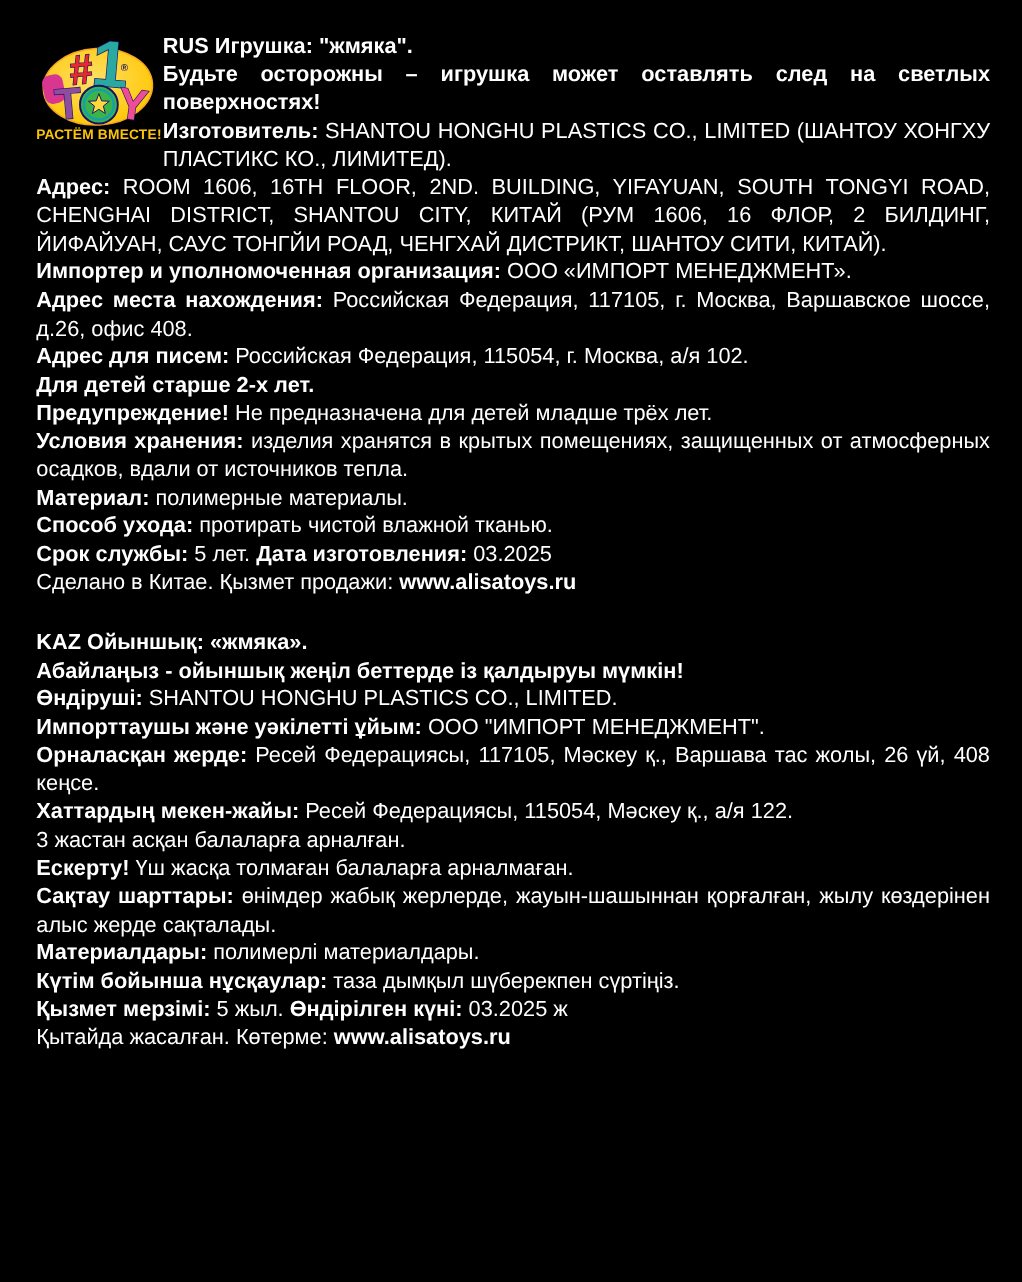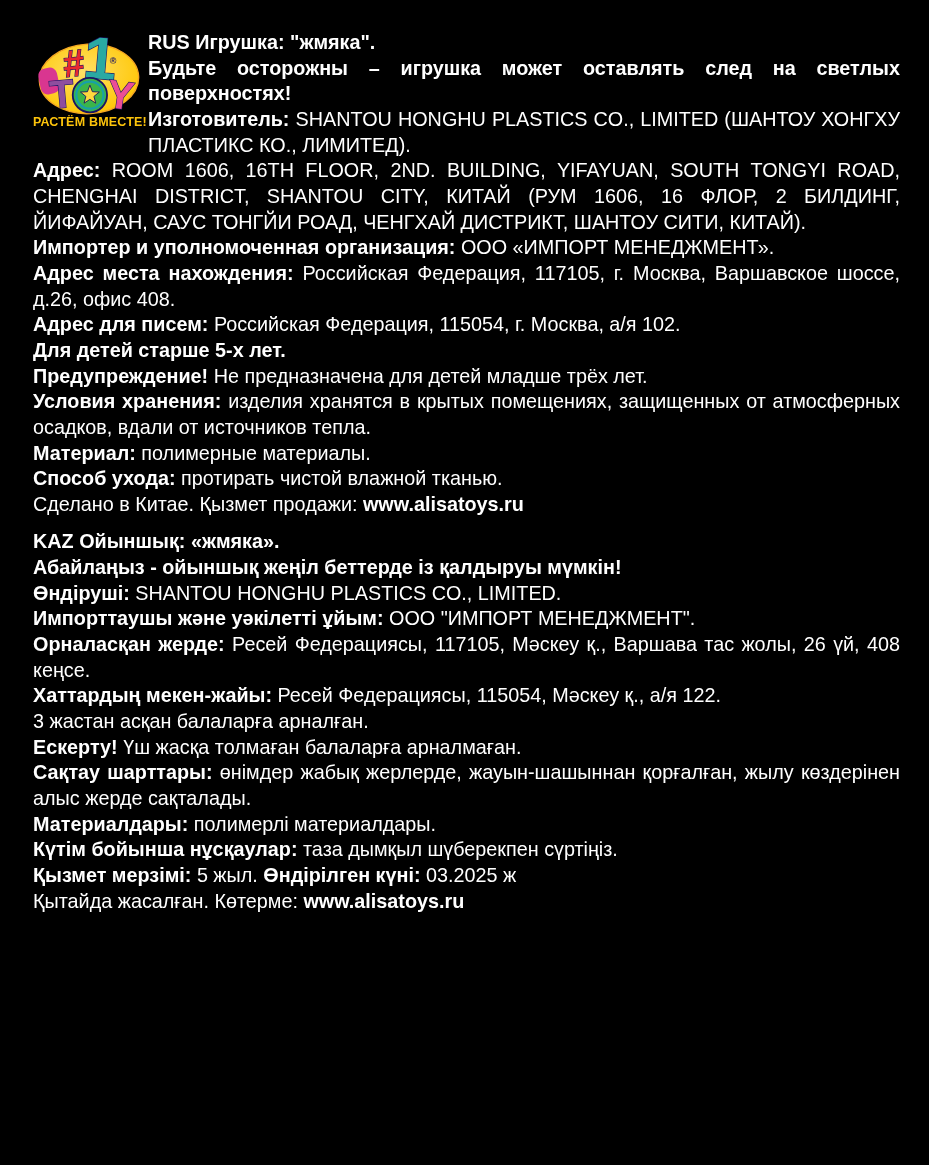--- a/index.html
+++ b/index.html
@@ -15,21 +15,21 @@
   .content {
     padding: 30px 29px 0 33px;
     font-size: 19.8px;
     line-height: 25.65px;
   }
   .content p {
     margin: 0;
     text-align: justify;
   }
   .content b { font-weight: bold; }
-  .section-kaz { margin-top: 12px; }
+  .section-kaz { margin-top: 29px; }
   .logo {
     float: left;
     width: 112px;
     margin: -18px 3px 8px 0;
   }
   .logo svg { display: block; width: 112px; height: 103px; }
   .logo-caption {
     height: 15px;
     line-height: 15px;
     text-align: right;
@@ -70,25 +70,26 @@
         <div class="logo-caption">РАСТЁМ ВМЕСТЕ!</div>
       </div>
       <div>
           <p><b>RUS Игрушка: "жмяка".</b></p>
           <p><b>Будьте осторожны – игрушка может оставлять след на светлых поверхностях!</b></p>
           <p><b>Изготовитель: </b><span>SHANTOU HONGHU PLASTICS CO., LIMITED (ШАНТОУ ХОНГХУ ПЛАСТИКС КО., ЛИМИТЕД).</span></p>
           <p><b>Адрес: </b><span>ROOM 1606, 16TH FLOOR, 2ND. BUILDING, YIFAYUAN, SOUTH TONGYI ROAD, CHENGHAI DISTRICT, SHANTOU CITY, КИТАЙ (РУМ 1606, 16 ФЛОР, 2 БИЛДИНГ, ЙИФАЙУАН, САУС ТОНГЙИ РОАД, ЧЕНГХАЙ ДИСТРИКТ, ШАНТОУ СИТИ, КИТАЙ).</span></p>
           <p><b>Импортер и уполномоченная организация: </b><span>ООО «ИМПОРТ МЕНЕДЖМЕНТ».</span></p>
           <p><b>Адрес места нахождения: </b><span>Российская Федерация, 117105, г. Москва, Варшавское шоссе, д.26, офис 408.</span></p>
           <p><b>Адрес для писем: </b><span>Российская Федерация, 115054, г. Москва, а/я 102.</span></p>
-          <p><b>Для детей старше 5-х лет.</b></p>
+          <p><b>Для детей старше 2-х лет.</b></p>
           <p><b>Предупреждение! </b><span>Не предназначена для детей младше трёх лет.</span></p>
           <p><b>Условия хранения: </b><span>изделия хранятся в крытых помещениях, защищенных от атмосферных осадков, вдали от источников тепла.</span></p>
           <p><b>Материал: </b><span>полимерные материалы.</span></p>
           <p><b>Способ ухода: </b><span>протирать чистой влажной тканью.</span></p>
+          <p><b>Срок службы: </b><span>5 лет. </span><b>Дата изготовления: </b><span>03.2025</span></p>
           <p><span>Сделано в Китае. Қызмет продажи: </span><b>www.alisatoys.ru</b></p>
         </div>
     </section>
 
     <section class="section-kaz">
       <div>
           <p><b>KAZ Ойыншық: «жмяка».</b></p>
           <p><b>Абайлаңыз - ойыншық жеңіл беттерде із қалдыруы мүмкін!</b></p>
           <p><b>Өндіруші: </b><span>SHANTOU HONGHU PLASTICS CO., LIMITED.</span></p>
           <p><b>Импорттаушы және уәкілетті ұйым: </b><span>ООО "ИМПОРТ МЕНЕДЖМЕНТ".</span></p>

